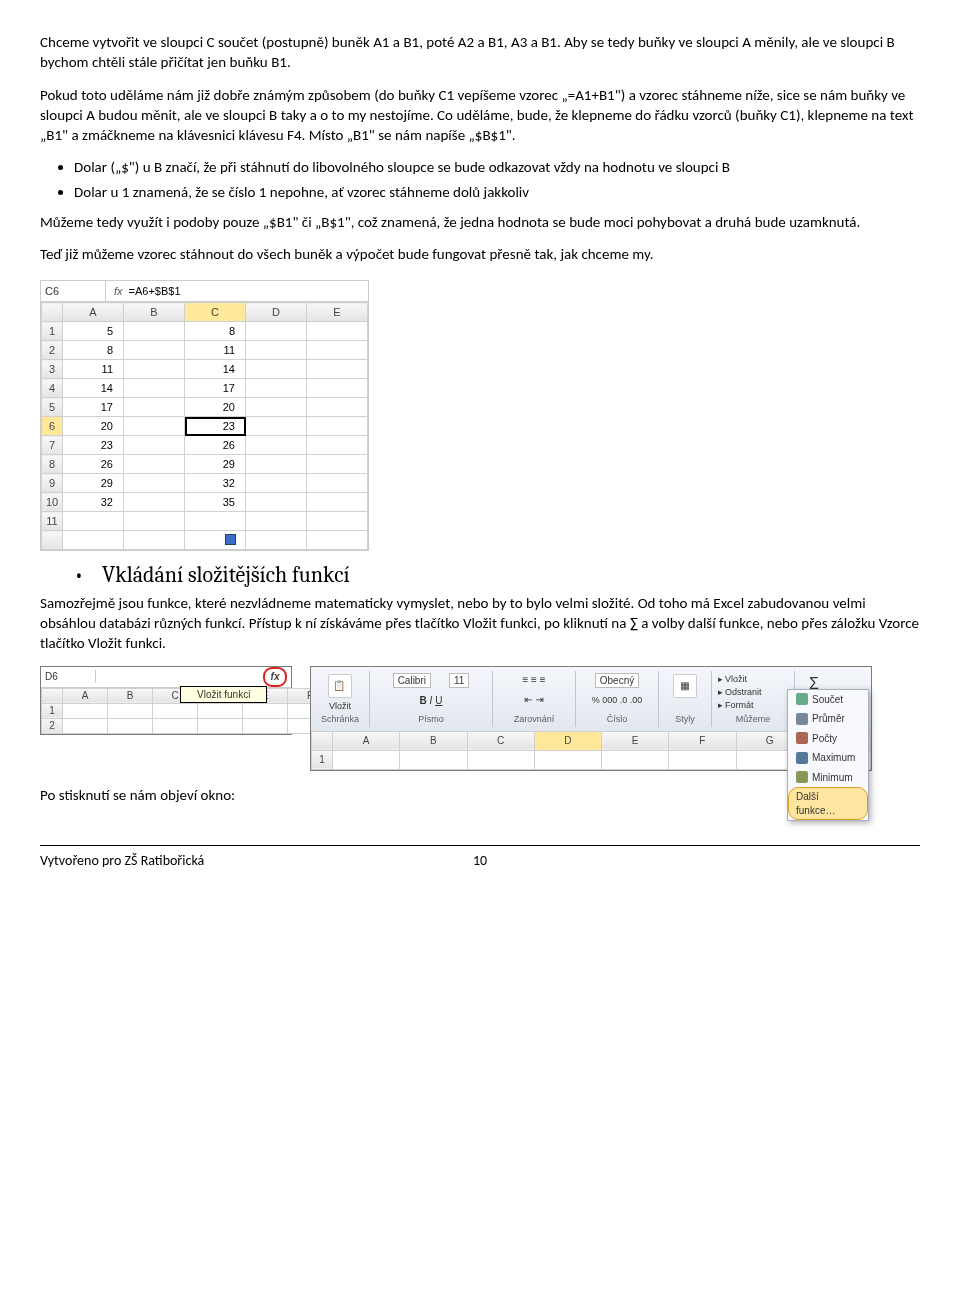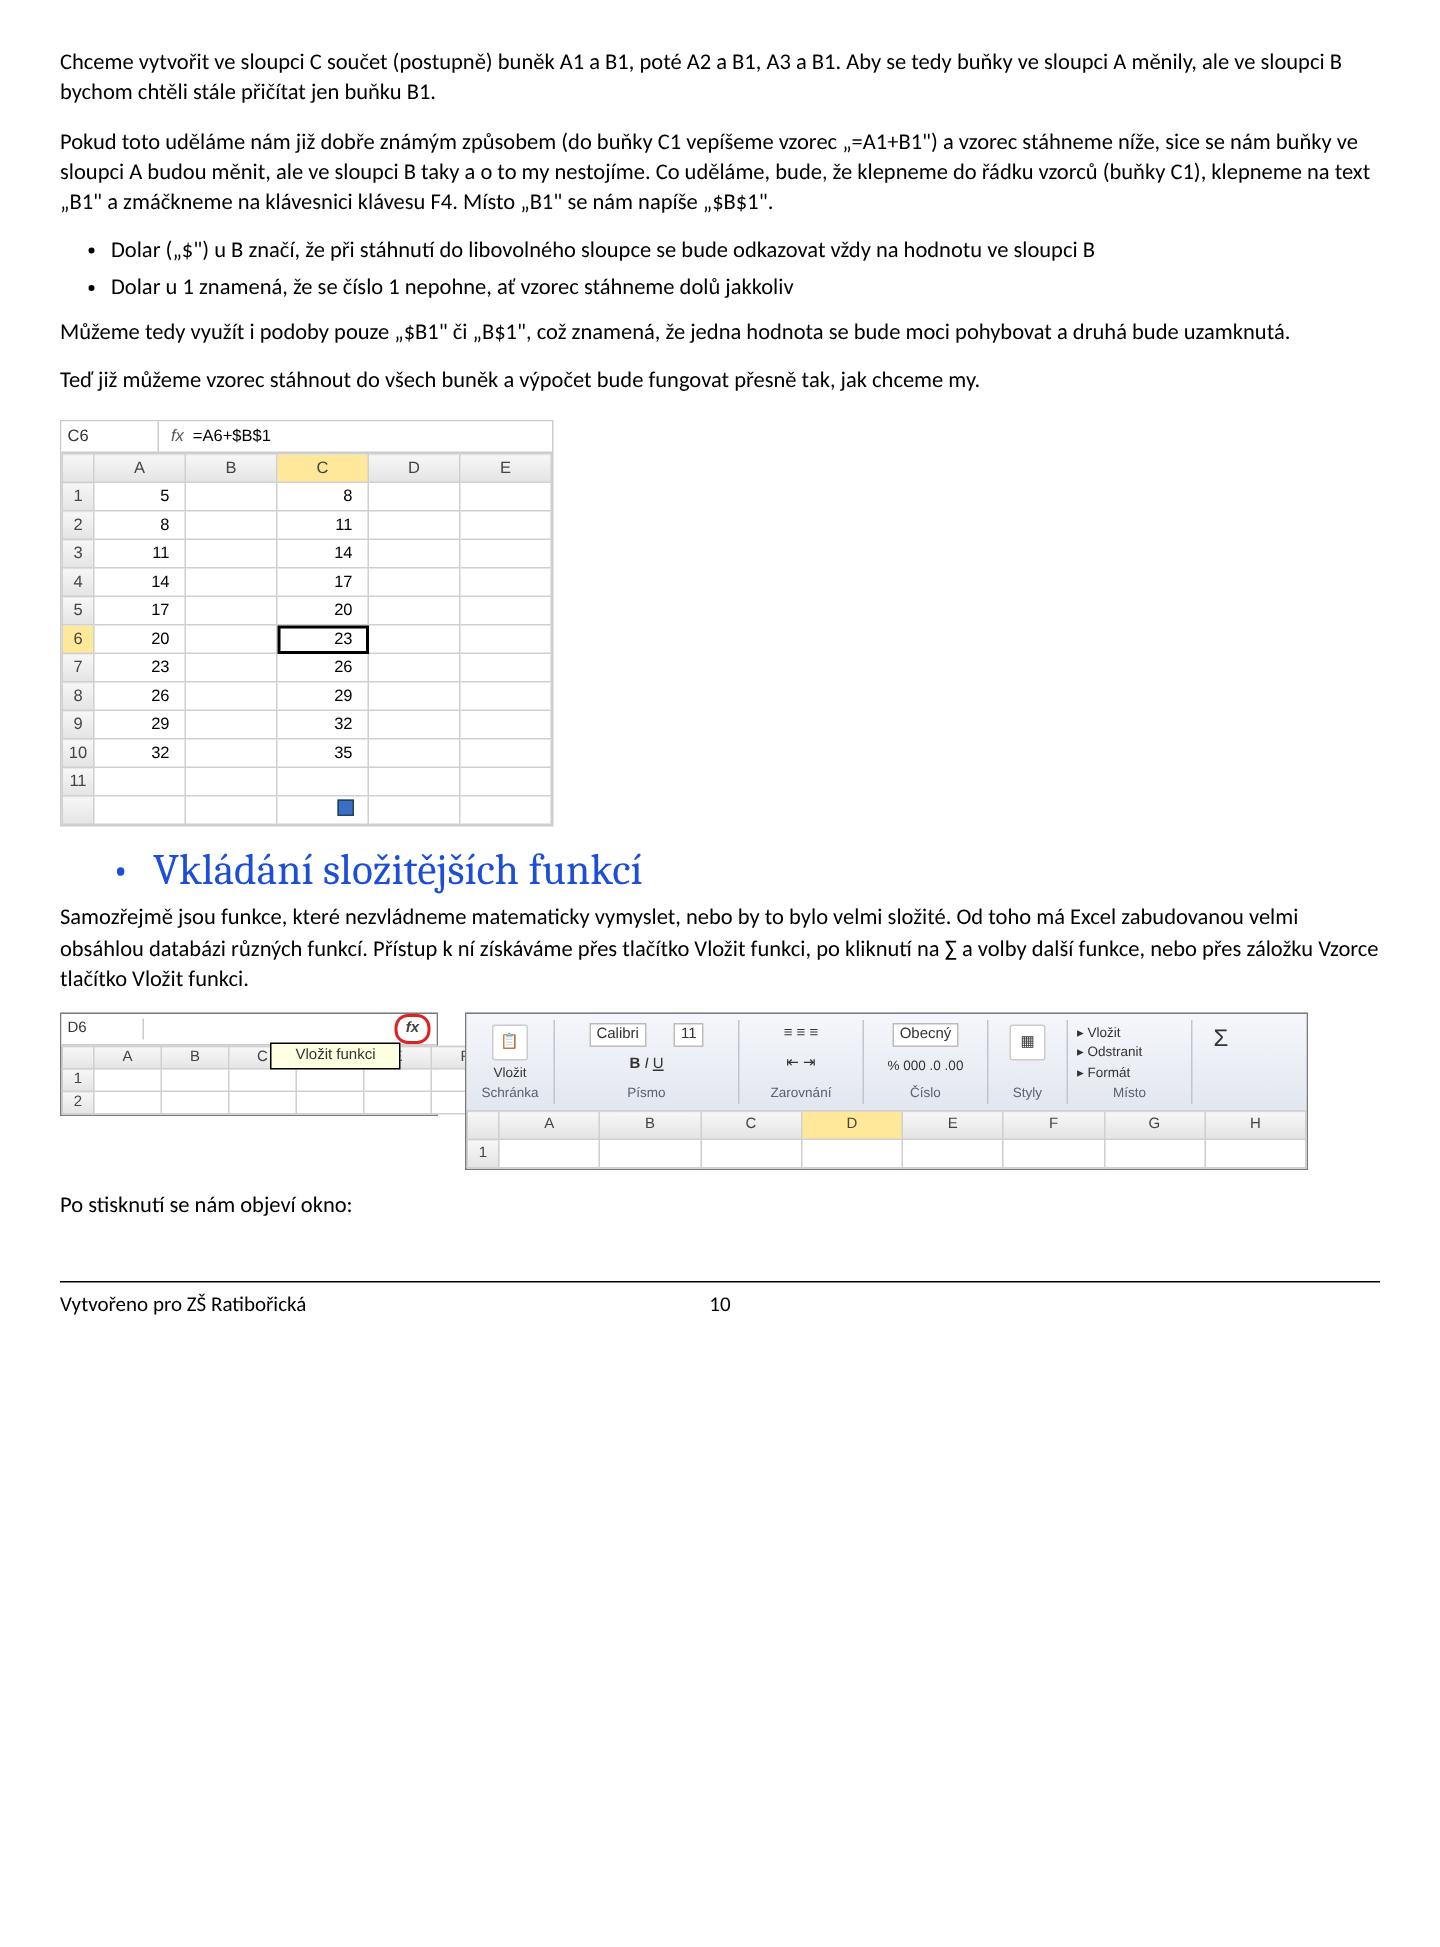--- a/index.html
+++ b/index.html
@@ -10,23 +10,23 @@
     margin: 0;
     padding: 32px 40px 24px 40px;
     width: 880px;
     line-height: 1.35;
   }
   p { margin: 0 0 12px 0; }
   ul { margin: 6px 0 10px 34px; padding: 0; }
   ul li { margin-bottom: 4px; }
   h2.section {
     font-family: Cambria, serif;
-    font-size: 29px;
+    font-size: 22px;
     font-weight: normal;
-    color: #1d4ed8;
+    color: #000000;
     margin: 0 0 2px 34px;
   }
   .bullet-head { display:inline-block; width:28px; }
   .spreadsheet1 {
     display:inline-block;
     border:1px solid #ccc;
     background:#fff;
     font-family: "Segoe UI", Arial, sans-serif;
     font-size: 11px;
     margin: 4px 0 10px 0;
@@ -398,27 +398,35 @@
         <div class="ribbon-group-label">Číslo</div>
       </div>
       <div class="ribbon-group" style="width:40px">
         <div class="iconbox">▦</div>
         <div class="ribbon-group-label">Styly</div>
       </div>
       <div class="ribbon-group" style="width:70px;align-items:flex-start">
         <div style="font-size:9px">▸ <span>Vložit</span></div>
         <div style="font-size:9px">▸ <span>Odstranit</span></div>
         <div style="font-size:9px">▸ <span>Formát</span></div>
-        <div class="ribbon-group-label" style="align-self:center">Místo</div>
+        <div class="ribbon-group-label" style="align-self:center">Můžeme</div>
       </div>
       <div class="ribbon-group" style="width:26px;border-right:none">
         <div style="font-size:16px">Σ</div>
       </div>
     </div>
 
+    <div class="dropdown" id="dd" style="right:2px;top:22px;">
+        <div class="dropdown-item"><span class="mini-icon "></span>Součet</div>
+        <div class="dropdown-item"><span class="mini-icon b"></span>Průměr</div>
+        <div class="dropdown-item"><span class="mini-icon c"></span>Počty</div>
+        <div class="dropdown-item"><span class="mini-icon d"></span>Maximum</div>
+        <div class="dropdown-item"><span class="mini-icon e"></span>Minimum</div>
+        <div class="dropdown-item highlight">Další funkce…</div>
+      </div>
 
     <table class="ss-grid" id="rsg" style="width:100%">
         <tbody>
           <tr>
             <th class="corner"></th>
             <th class="colhead">A</th>
             <th class="colhead">B</th>
             <th class="colhead">C</th>
             <th class="colhead active">D</th>
             <th class="colhead">E</th>

